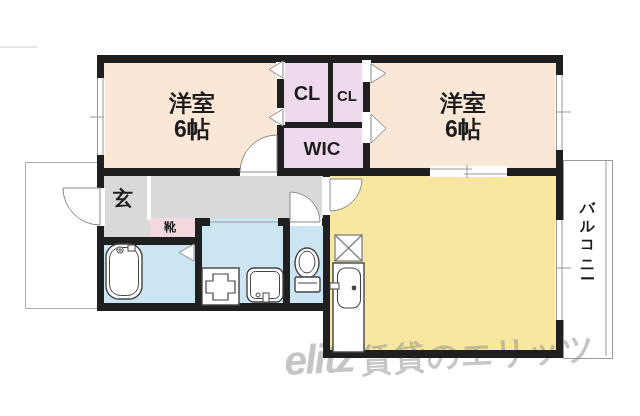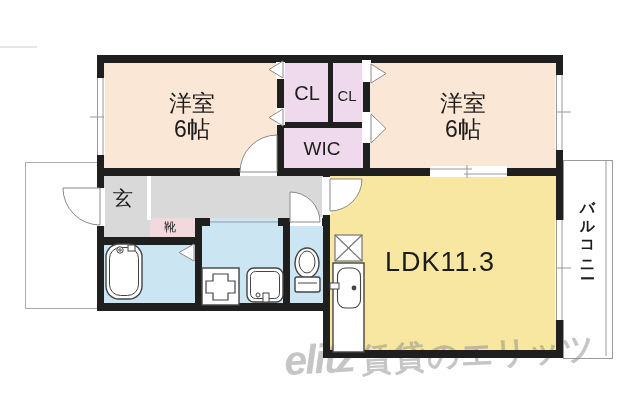--- a/index.html
+++ b/index.html
@@ -1,21 +1,21 @@
 <!DOCTYPE html>
 <html><head>
 <meta charset="utf-8">
 <style>
   html,body{margin:0;padding:0;background:#fff;}
   #canvas{position:relative;width:640px;height:416px;background:#ffffff;overflow:hidden;
           font-family:"Liberation Sans","DejaVu Sans",sans-serif;}
   .room{position:absolute;}
   .wall{position:absolute;background:#1f1f1f;}
   .open{position:absolute;background:#ffffff;}
-  .lbl{position:absolute;transform:translate(-50%,-50%);font-weight:400;color:#1c1c1c;
+  .lbl{position:absolute;transform:translate(-50%,-50%);font-weight:700;color:#1c1c1c;
        text-align:center;white-space:nowrap;line-height:1.12;}
   .vtext{writing-mode:vertical-rl;text-orientation:upright;letter-spacing:3px;white-space:normal;}
   #fixtures{position:absolute;left:0;top:0;z-index:5;pointer-events:none;}
   .balcony{position:absolute;border:1.2px solid #9a9a9a;background:#ffffff;}
   .porch{position:absolute;border:1px solid #ababab;background:transparent;}
   .wm{position:absolute;left:283px;top:338px;z-index:2;opacity:.5;color:#8d8d8d;
       transform:rotate(-3deg);transform-origin:left top;display:flex;align-items:baseline;gap:7px;
       white-space:nowrap;}
   .wm .logo{font-size:41px;font-weight:900;font-style:italic;letter-spacing:-2px;}
   .wm .txt{font-size:32px;font-weight:900;letter-spacing:1px;}
@@ -164,18 +164,17 @@
     <div>洋室</div>
     <div>6帖</div>
   </div>
   <div class="lbl z6" style="left:463px;top:117px;font-size:23px;">
     <div>洋室</div>
     <div>6帖</div>
   </div>
   <div class="lbl z6" style="left:307px;top:93px;font-size:20px;">CL</div>
   <div class="lbl z6" style="left:347px;top:96px;font-size:15px;">CL</div>
   <div class="lbl z6" style="left:322px;top:149px;font-size:19px;">WIC</div>
-  <div class="lbl z6" style="left:440px;top:262px;font-size:27px;letter-spacing:1px;">LDK11.3</div>
   <div class="lbl z6" style="left:123px;top:198px;font-size:20px;">玄</div>
   <div class="lbl z6" style="left:170px;top:228px;font-size:12px;">靴</div>
   <div class="lbl vtext z6" style="left:587px;top:232px;font-size:15px;font-weight:700;">バルコニー</div>
 
 </div>
 
 </body></html>

